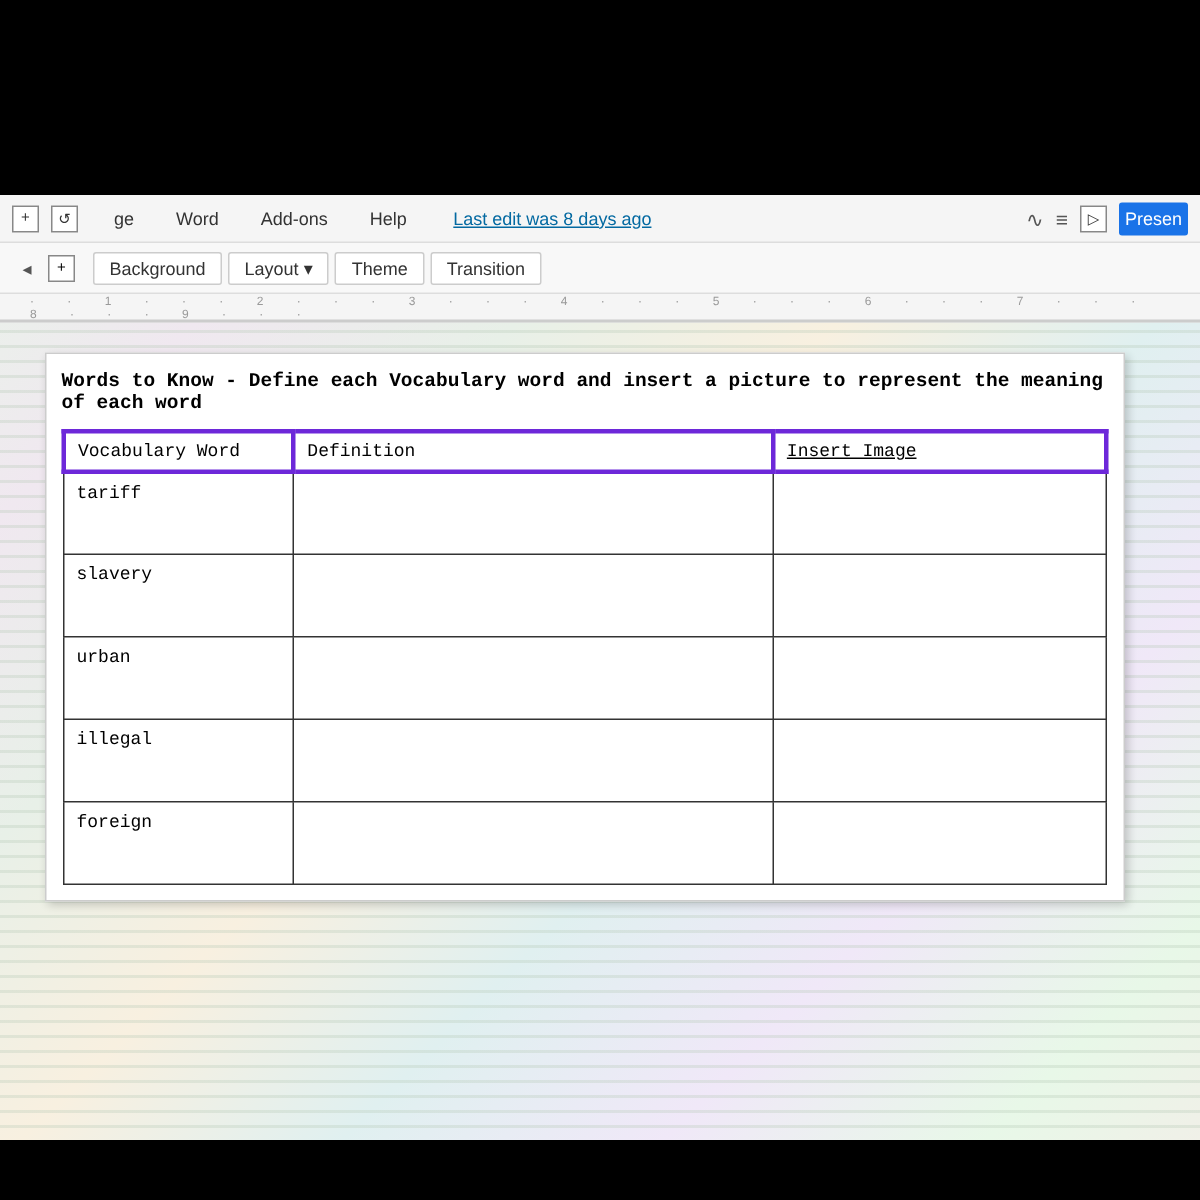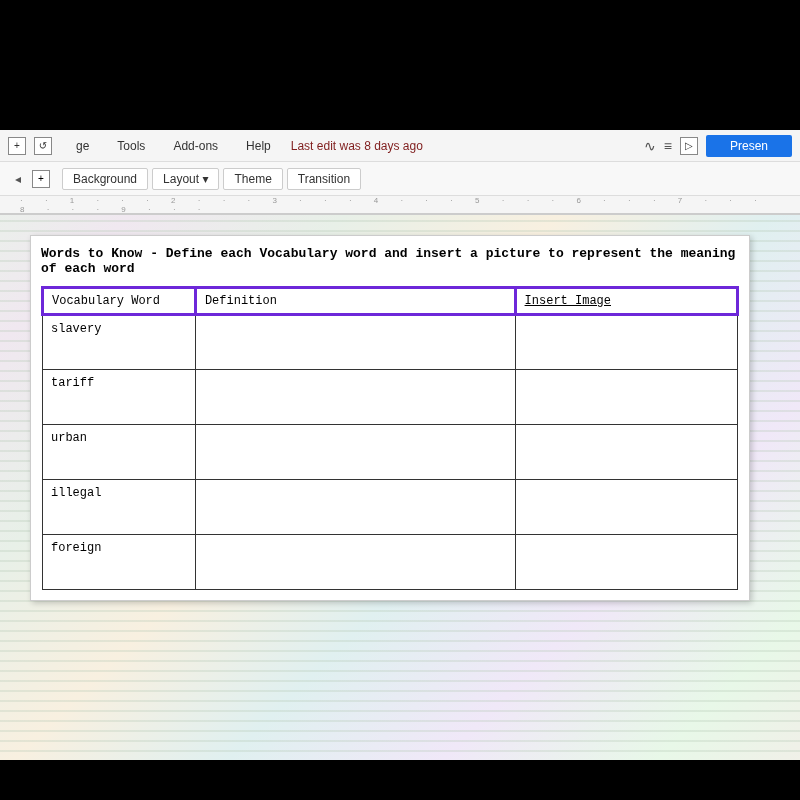--- a/index.html
+++ b/index.html
@@ -111,38 +111,39 @@
       font-size: 12px;
       color: #333;
     }
 
     .menu-item {
       cursor: pointer;
       margin-left: 16px;
     }
 
     .last-edit {
-      margin-left: 8px;
-      color: #7f1d1d;
+      margin-left: 19px;
+      color: #0369a1;
+      text-decoration: underline;
       cursor: pointer;
       font-size: 12px;
     }
 
     .top-bar-right {
       margin-left: auto;
       display: flex;
       align-items: center;
       gap: 8px;
     }
 
     .present-btn {
       background: #1a73e8;
       color: white;
       border: none;
-      padding: 4px 24px;
+      padding: 4px 4px;
       font-size: 12px;
       cursor: pointer;
       border-radius: 2px;
     }
 
     .icon-small {
       font-size: 14px;
       color: #555;
       cursor: pointer;
     }
@@ -272,21 +273,21 @@
 
     <div class="toolbar-area">
 
       <div class="top-bar">
         <div class="top-bar-icons">
           <div class="icon-box">+</div>
           <div class="icon-box">↺</div>
         </div>
         <div class="menu-items">
           <span class="menu-item">ge</span>
-          <span class="menu-item">Tools</span>
+          <span class="menu-item">Word</span>
           <span class="menu-item">Add-ons</span>
           <span class="menu-item">Help</span>
           <span class="last-edit">Last edit was 8 days ago</span>
         </div>
         <div class="top-bar-right">
           <span class="icon-small">∿</span>
           <span class="icon-small">≡</span>
           <div class="icon-box">▷</div>
           <button class="present-btn">Presen</button>
         </div>
@@ -319,32 +320,32 @@
           <thead>
             <tr>
               <th class="col-word">Vocabulary Word</th>
               <th class="col-def">Definition</th>
               <th class="col-img">Insert Image</th>
             </tr>
           </thead>
           <tbody>
             <tr class="table-row">
               <td class="col-word">
+                <span class="cell-content">tariff</span>
+              </td>
+              <td class="col-def">
+                <span class="cell-content"></span>
+              </td>
+              <td class="col-img">
+                <span class="cell-content"></span>
+              </td>
+            </tr>
+            <tr class="table-row">
+              <td class="col-word">
                 <span class="cell-content">slavery</span>
-              </td>
-              <td class="col-def">
-                <span class="cell-content"></span>
-              </td>
-              <td class="col-img">
-                <span class="cell-content"></span>
-              </td>
-            </tr>
-            <tr class="table-row">
-              <td class="col-word">
-                <span class="cell-content">tariff</span>
               </td>
               <td class="col-def">
                 <span class="cell-content"></span>
               </td>
               <td class="col-img">
                 <span class="cell-content"></span>
               </td>
             </tr>
             <tr class="table-row">
               <td class="col-word">

